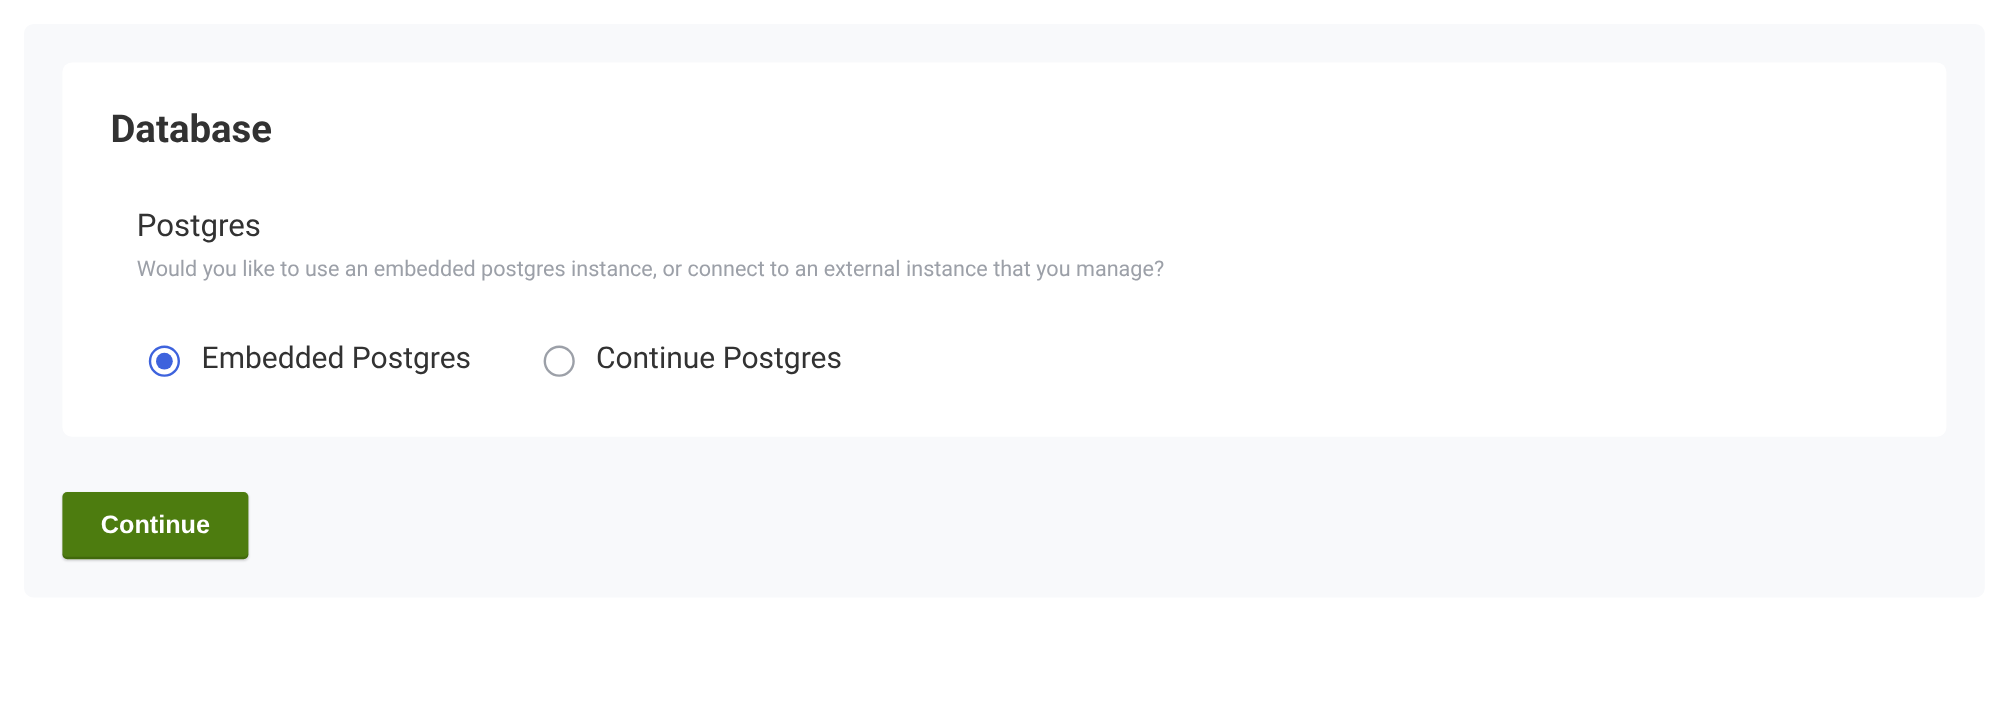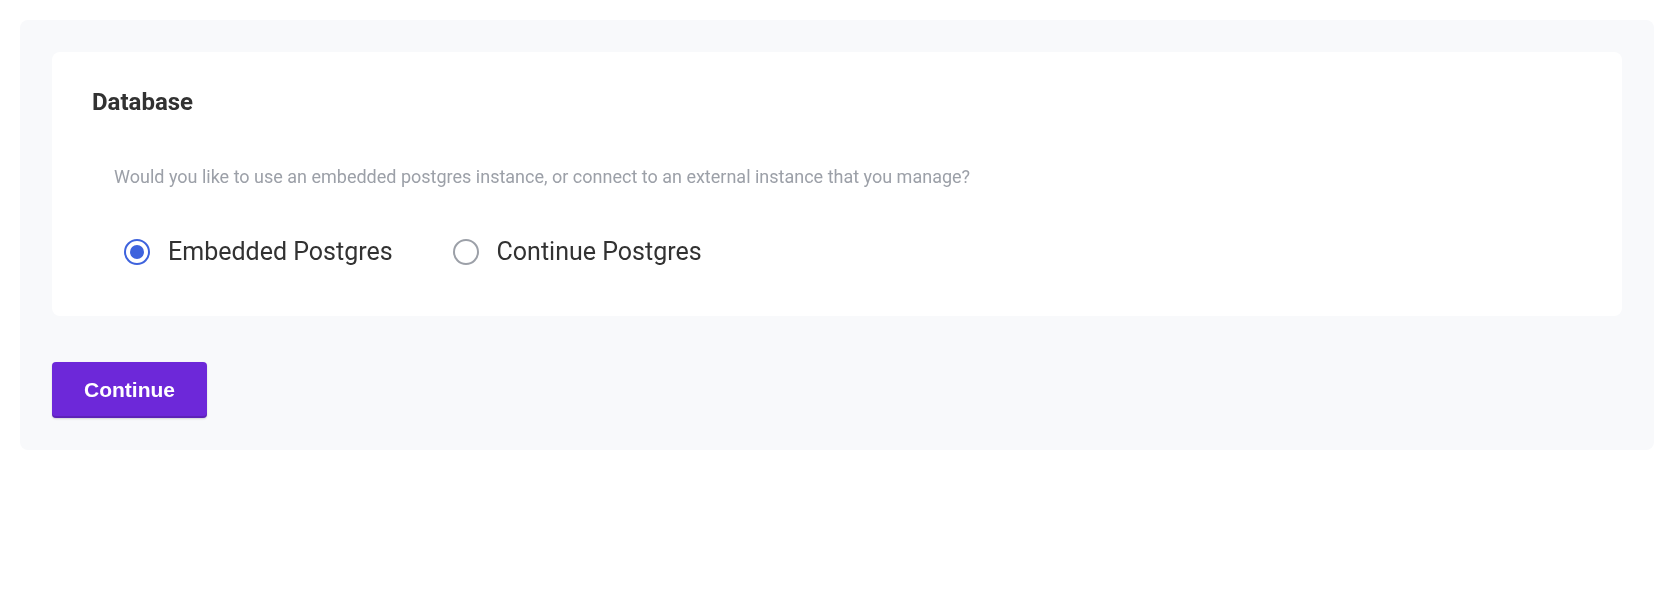--- a/index.html
+++ b/index.html
@@ -18,21 +18,21 @@
       border-radius: 8px;
       padding: 32px;
       margin: 20px;
     }
     .card {
       background: #fff;
       border-radius: 8px;
       padding: 36px 40px 50px 40px;
     }
     .card-title {
-      font-size: 24px;
+      font-size: 32px;
       font-weight: 700;
       color: #323232;
       margin-bottom: 48px;
     }
     .section {
       padding-left: 22px;
     }
     .section-title {
       font-size: 26px;
       font-weight: 400;
@@ -46,21 +46,21 @@
       margin-bottom: 48px;
       line-height: 1.4;
     }
     .radio-group {
       display: flex;
       gap: 60px;
       padding-left: 10px;
     }
     .radio-option {
       display: flex;
-      align-items: center;
+      align-items: flex-end;
       gap: 18px;
       cursor: pointer;
     }
     .radio-circle {
       width: 26px;
       height: 26px;
       border-radius: 50%;
       display: flex;
       align-items: center;
       justify-content: center;
@@ -79,38 +79,39 @@
     .radio-circle.unselected {
       border: 2px solid #9ca0a8;
     }
     .radio-label {
       font-size: 25px;
       font-weight: 400;
       color: #323232;
     }
     .continue-button {
       margin-top: 46px;
-      background: #6d28d9;
+      background: #4d7c0f;
       color: #fff;
       border: none;
       border-radius: 4px;
       padding: 16px 32px;
       font-size: 21px;
       font-weight: 600;
       cursor: pointer;
       box-shadow: 0 1px 2px rgba(0,0,0,0.15), inset 0 -2px 0 rgba(0,0,0,0.15);
     }
   </style>
 </head>
 <body>
 
 <div class="outer-container">
   <div class="card">
     <h1 class="card-title">Database</h1>
     <div class="section">
+      <div class="section-title">Postgres</div>
       <div class="section-description">Would you like to use an embedded postgres instance, or connect to an external instance that you manage?</div>
       <div class="radio-group">
         <label class="radio-option">
           <span class="radio-circle selected"></span>
           <span class="radio-label">Embedded Postgres</span>
         </label>
         <label class="radio-option">
           <span class="radio-circle unselected"></span>
           <span class="radio-label">Continue Postgres</span>
         </label>

